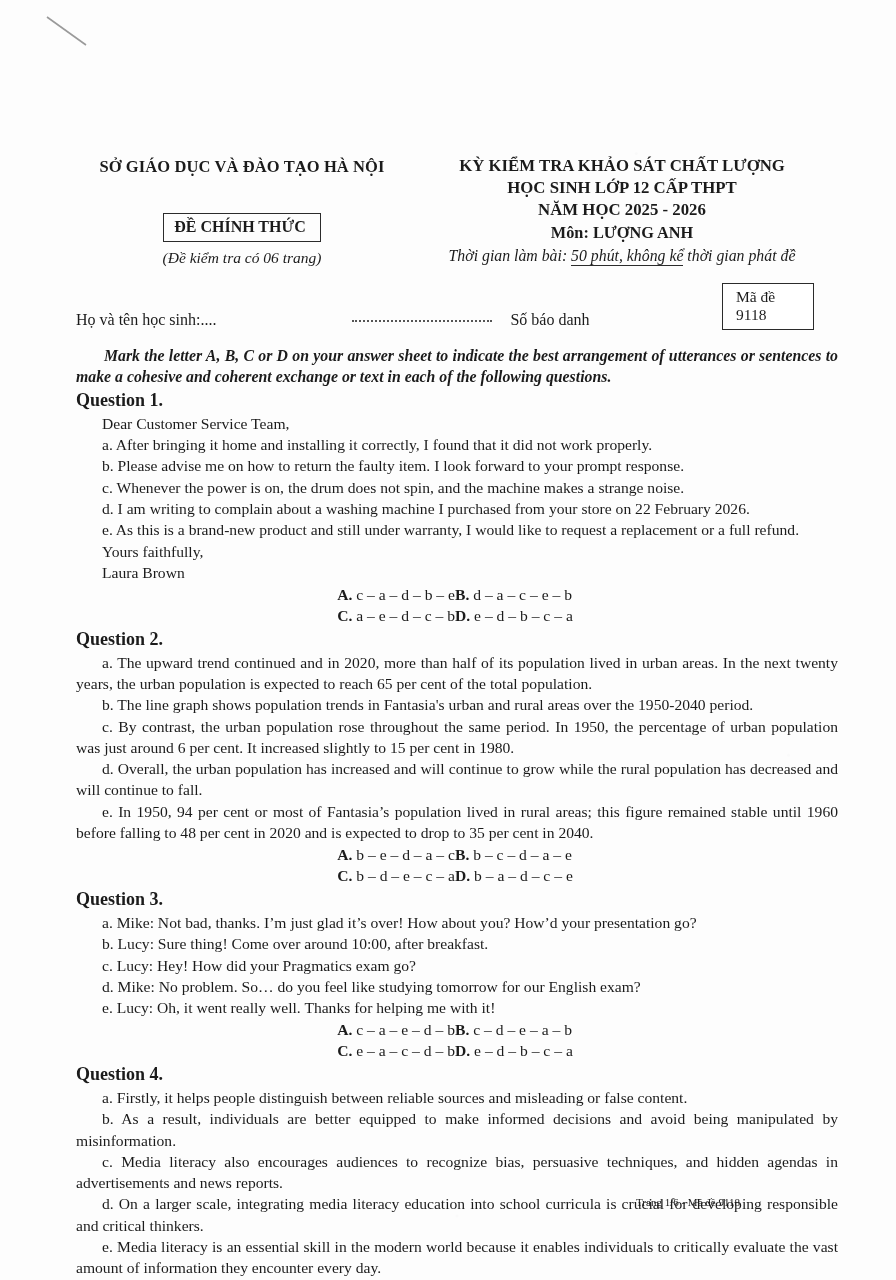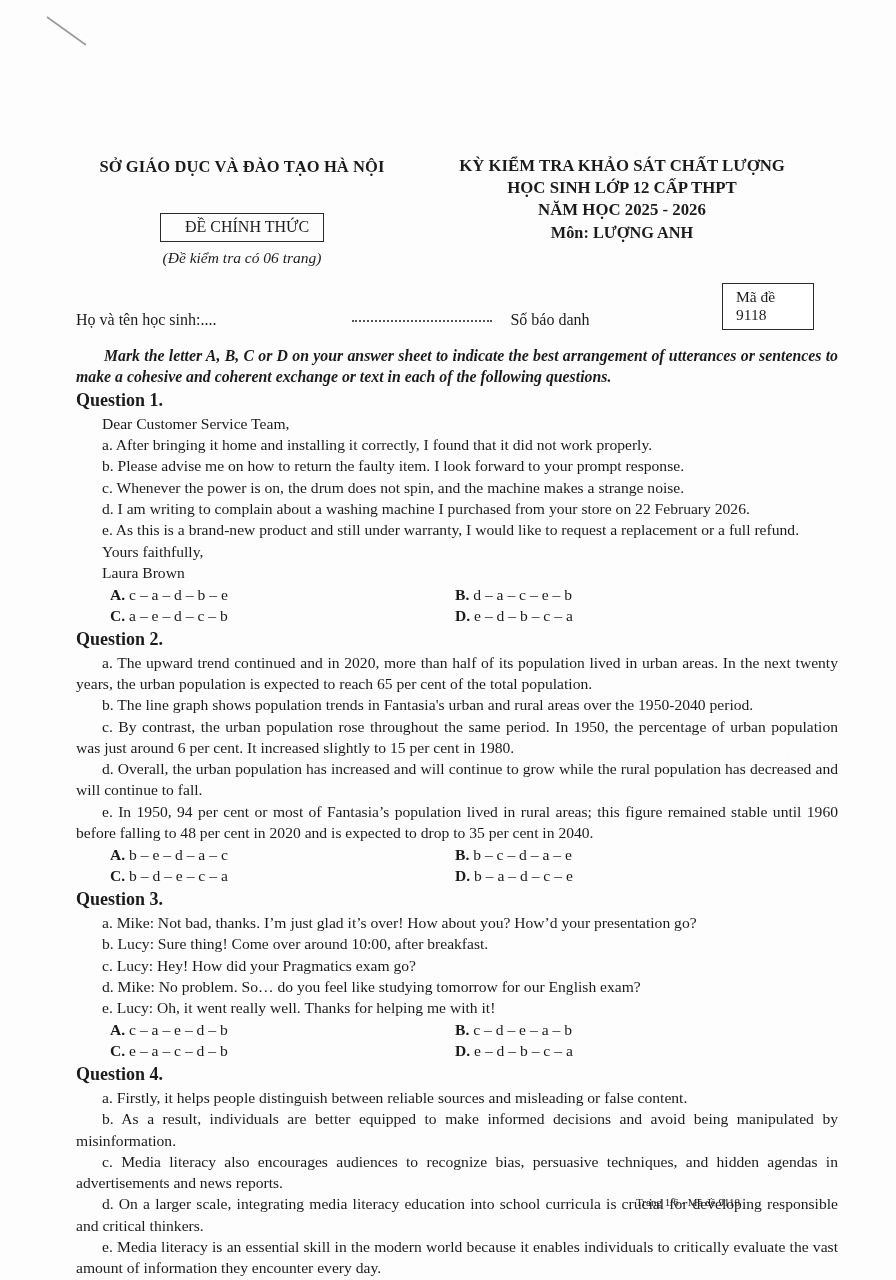--- a/index.html
+++ b/index.html
@@ -69,22 +69,22 @@
   }
   .org-name {
     font-weight: bold;
     font-size: 16.5px;
     letter-spacing: 0.1px;
     white-space: nowrap;
   }
   .official-box {
     display: inline-block;
     border: 1.4px solid #2b2b2b;
-    padding: 4px 14px 5px 24px;
-    font-weight: normal;
+    padding: 4px 14px 5px 10px;
+    font-weight: bold;
     font-size: 16px;
     margin-top: 36px;
   }
   .pages-note {
     font-style: italic;
     font-size: 15.5px;
     margin-top: 7px;
   }
   .exam-title {
     font-weight: bold;
@@ -177,21 +177,21 @@
     padding-left: 34px;
   }
   .opt-row {
     display: flex;
     line-height: 1.35;
   }
   .opt {
     white-space: nowrap;
   }
   .opt .lbl { font-weight: bold; }
-  .opt.left { width: 345px; }
+  .opt.left { width: 345px; text-align: right; }
   .footer {
     position: absolute;
     right: 74px;
     top: 1196px;
     font-weight: normal;
     font-size: 11px;
   }
 </style>
 </head>
 <body>
@@ -208,20 +208,21 @@
       <div class="header-left">
         <div class="org-name">SỞ GIÁO DỤC VÀ ĐÀO TẠO HÀ NỘI</div>
         <div class="official-box">ĐỀ CHÍNH THỨC</div>
         <div class="pages-note">(Đề kiểm tra có 06 trang)</div>
       </div>
       <div class="header-right">
         <div class="exam-title">KỲ KIỂM TRA KHẢO SÁT CHẤT LƯỢNG</div>
         <div class="exam-title">HỌC SINH LỚP 12 CẤP THPT</div>
         <div class="exam-title">NĂM HỌC 2025 - 2026</div>
         <div class="exam-subject">Môn: LƯỢNG ANH</div>
+        <div class="time-note"><span>Thời gian làm bài: </span><span class="u">50 phút, không kể</span><span> thời gian phát đề</span></div>
       </div>
     </div>
 
     <div class="code-box">Mã đề 9118</div>
 
     <div class="name-line">
       <span class="name-label">Họ và tên học sinh:....</span>
       <span class="dot-gap"></span>
       <span class="sbd-label">Số báo danh</span>
     </div>

